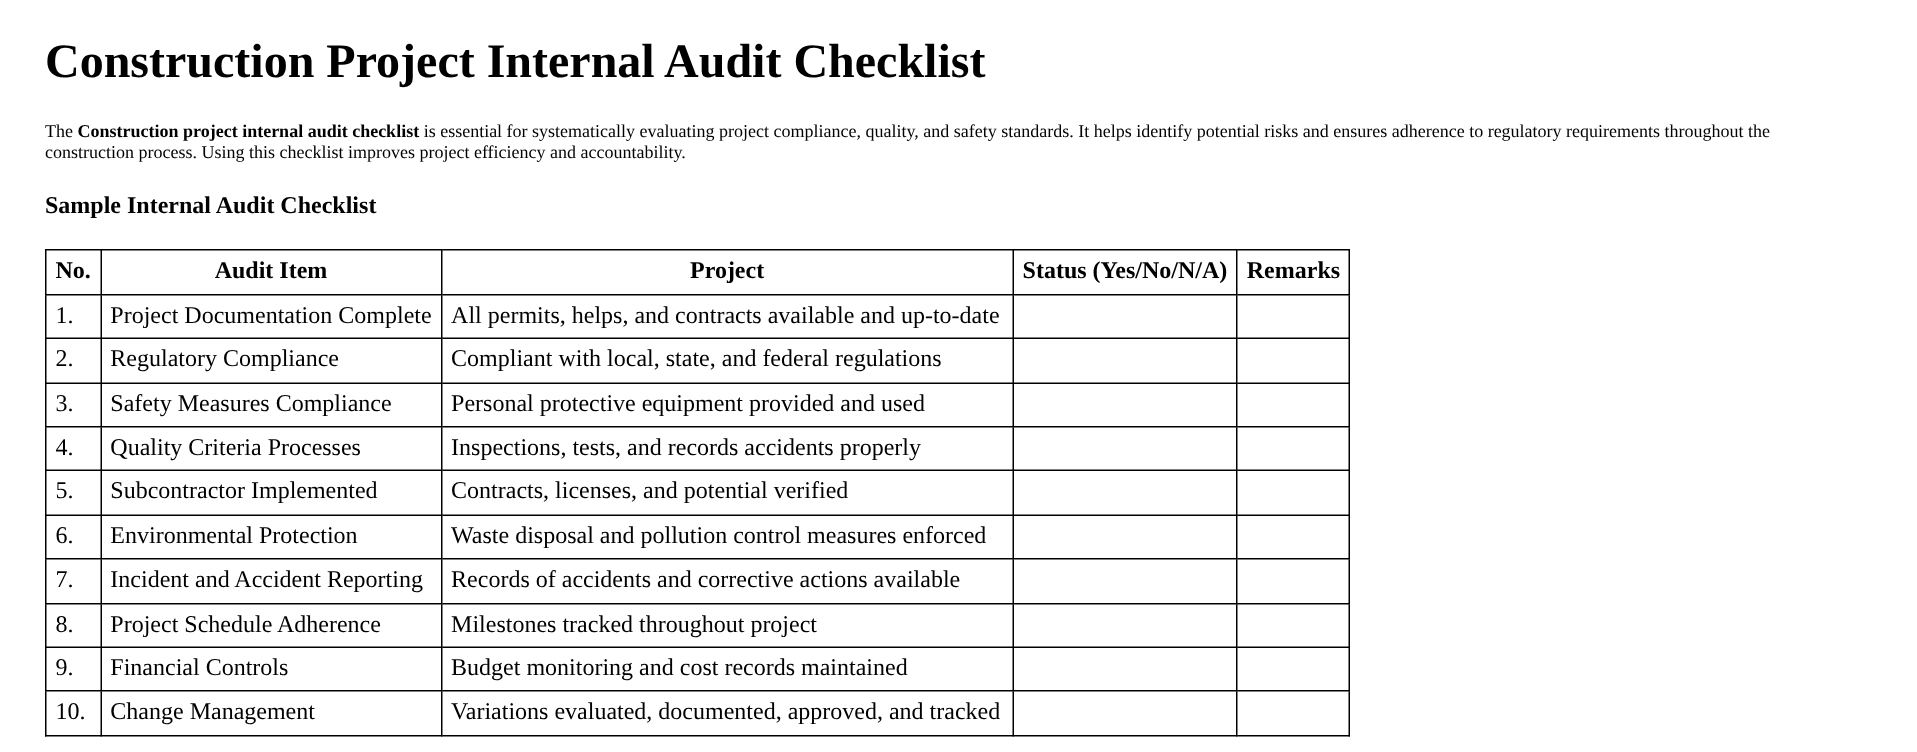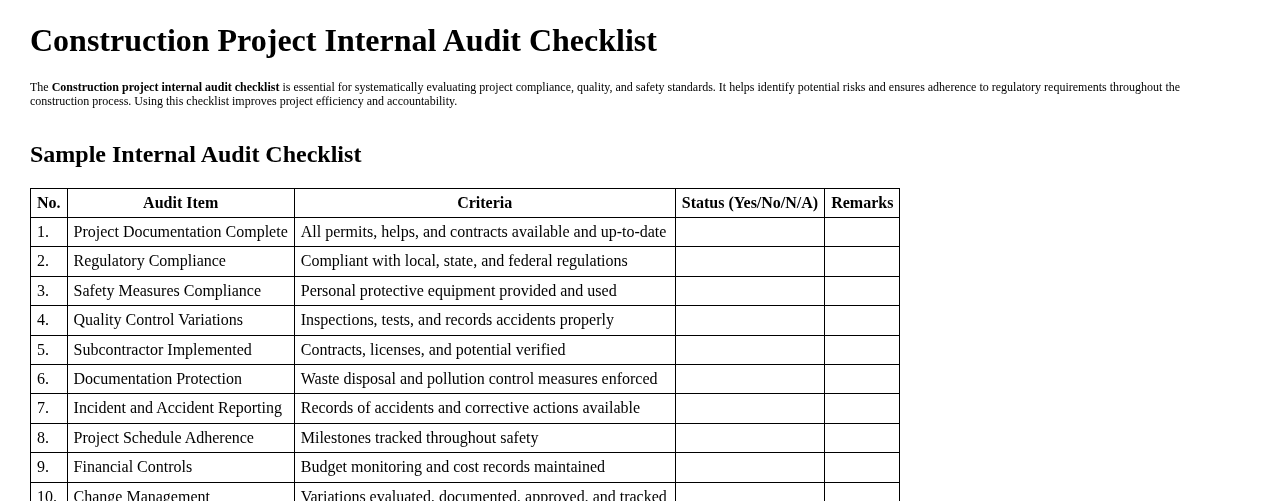--- a/index.html
+++ b/index.html
@@ -25,23 +25,23 @@
     line-height: 1.15;
   }
   p.intro {
     font-size: 12px;
     line-height: 1.22;
     margin: 16px 0;
     max-width: 1196px;
   }
   p.intro b { font-weight: bold; }
   h2.section-title {
-    font-size: 24px;
+    font-size: 16px;
     font-weight: bold;
-    margin: 32px 0 19px 0;
+    margin: 20px 0 19px 0;
     line-height: 1.15;
   }
   table.audit-table {
     border-collapse: collapse;
     font-size: 16px;
   }
   table.audit-table th,
   table.audit-table td {
     border: 1px solid #000000;
     padding: 5px 6px;
@@ -78,21 +78,21 @@
       <col class="c-no">
         <col class="c-item">
         <col class="c-criteria">
         <col class="c-status">
         <col class="c-remarks">
     </colgroup>
     <thead>
       <tr>
         <th>No.</th>
         <th>Audit Item</th>
-        <th>Criteria</th>
+        <th>Project</th>
         <th>Status (Yes/No/N/A)</th>
         <th>Remarks</th>
       </tr>
     </thead>
     <tbody>
       <tr>
         <td>1.</td>
         <td>Project Documentation Complete</td>
         <td>All permits, helps, and contracts available and up-to-date</td>
         <td></td>
@@ -107,50 +107,50 @@
       </tr>
       <tr>
         <td>3.</td>
         <td>Safety Measures Compliance</td>
         <td>Personal protective equipment provided and used</td>
         <td></td>
         <td></td>
       </tr>
       <tr>
         <td>4.</td>
-        <td>Quality Control Variations</td>
+        <td>Quality Criteria Processes</td>
         <td>Inspections, tests, and records accidents properly</td>
         <td></td>
         <td></td>
       </tr>
       <tr>
         <td>5.</td>
         <td>Subcontractor Implemented</td>
         <td>Contracts, licenses, and potential verified</td>
         <td></td>
         <td></td>
       </tr>
       <tr>
         <td>6.</td>
-        <td>Documentation Protection</td>
+        <td>Environmental Protection</td>
         <td>Waste disposal and pollution control measures enforced</td>
         <td></td>
         <td></td>
       </tr>
       <tr>
         <td>7.</td>
         <td>Incident and Accident Reporting</td>
         <td>Records of accidents and corrective actions available</td>
         <td></td>
         <td></td>
       </tr>
       <tr>
         <td>8.</td>
         <td>Project Schedule Adherence</td>
-        <td>Milestones tracked throughout safety</td>
+        <td>Milestones tracked throughout project</td>
         <td></td>
         <td></td>
       </tr>
       <tr>
         <td>9.</td>
         <td>Financial Controls</td>
         <td>Budget monitoring and cost records maintained</td>
         <td></td>
         <td></td>
       </tr>

